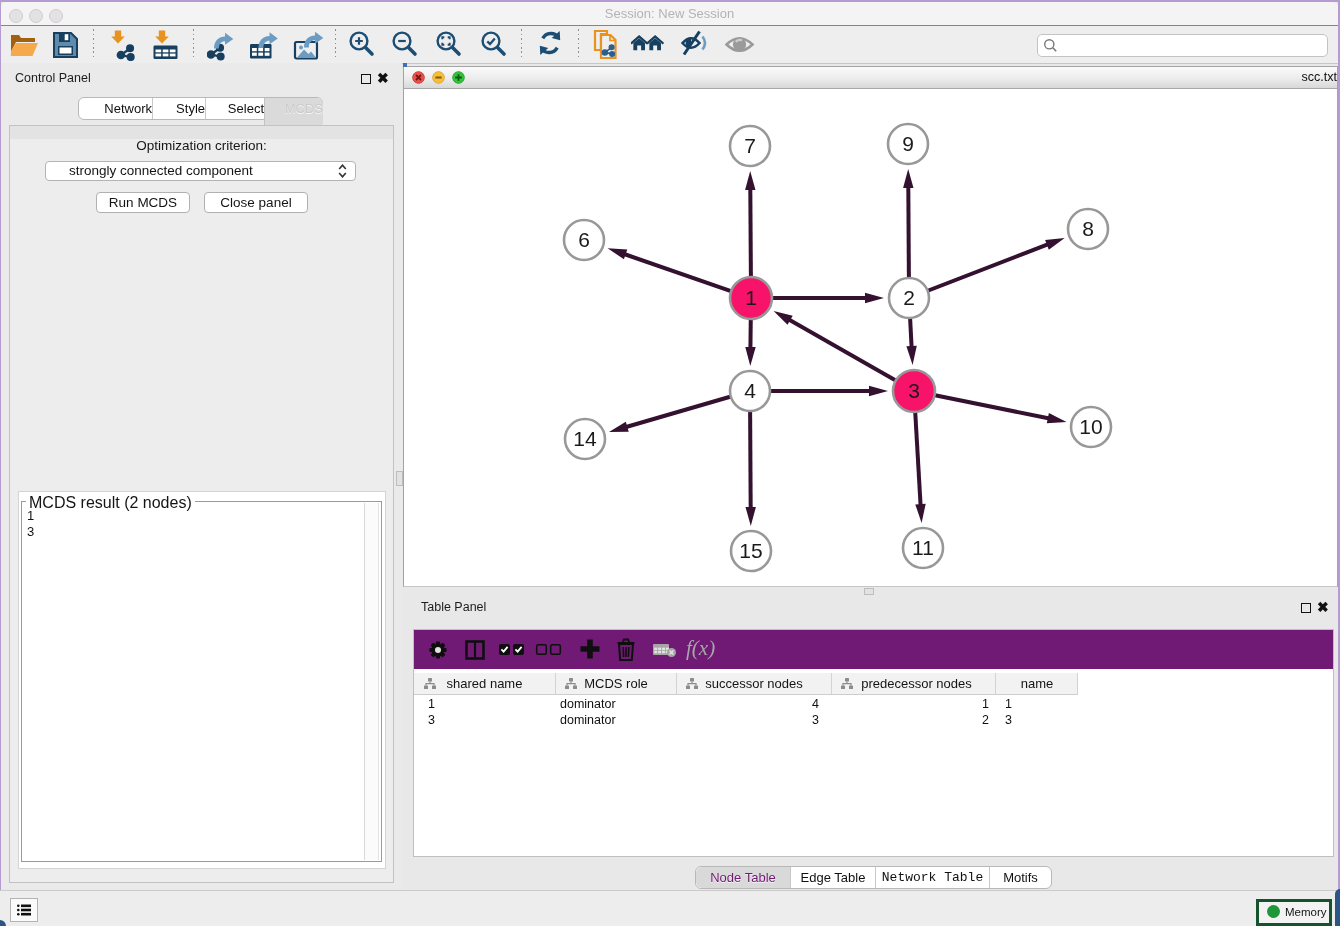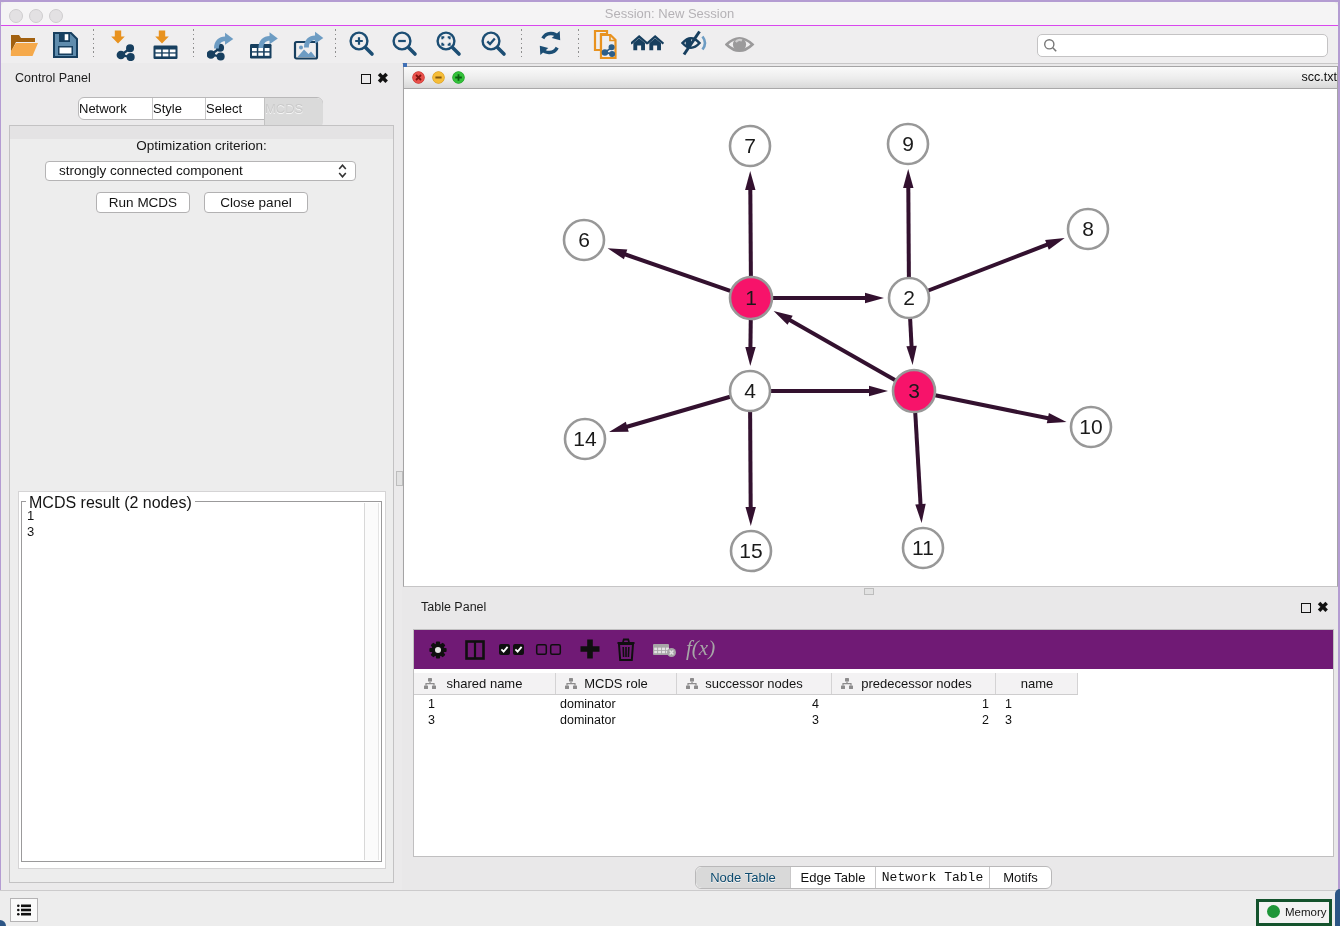--- a/index.html
+++ b/index.html
@@ -22,21 +22,21 @@
  background-image:repeating-linear-gradient(to bottom,#8f8f8f 0 1.5px,transparent 1.5px 4.5px);}
 .ticon{position:absolute;top:2px;}
 #searchbox{position:absolute;left:1036px;top:8px;width:289px;height:21px;background:#fff;
  border:1px solid #c4c3c4;border-radius:5px;}
 
 #cpanel-title{left:15px;top:71px;font-size:12.5px;color:#1c1c1c;}
 .floatico{position:absolute;width:8px;height:8px;border:1.6px solid #111;}
 .closeico{position:absolute;font-size:14px;font-weight:bold;color:#111;font-family:"Liberation Sans",sans-serif;}
 #cptabs{left:78px;top:97px;width:243px;height:21px;background:#fff;border:1px solid #b9b8b9;
  border-radius:6px;font-size:13px;color:#111;}
-#cptabs .tab{position:absolute;top:0;height:30px;line-height:21px;text-align:left;}
+#cptabs .tab{position:absolute;top:0;height:30px;line-height:21px;text-align:right;}
 #cptabs .sep{position:absolute;top:0;width:1px;height:21px;background:#c9c8c9;}
 #mcdstab{left:185px;width:58px;background:#dadada;border-radius:0 6px 6px 0;
  color:#cbcbcb;text-shadow:0 1px 0 #f5f5f5;border-left:1px solid #c2c2c2;}
 #cpbody{left:9px;top:125px;width:383px;height:756px;background:#ededed;border:1px solid #c3c2c3;}
 #optlabel{left:0;width:383px;top:12px;text-align:center;font-size:13.5px;color:#161616;}
 #optsel{left:35px;top:35px;width:309px;height:18px;background:#fff;border:1px solid #b5b4b5;
  border-radius:4px;font-size:13.5px;color:#141414;line-height:18px;}
 .btn{position:absolute;top:66px;height:19px;background:#fff;border:1px solid #b2b1b2;
  border-radius:4px;font-size:13.5px;color:#141414;text-align:center;line-height:19px;}
 #resultbox{left:8px;top:365px;width:366px;height:376px;background:#fff;border:1px solid #d5d4d5;}
@@ -60,21 +60,21 @@
  border-bottom:1px solid #cecdce;font-size:13px;color:#141414;}
 #thead .hc{position:absolute;top:0;height:21px;line-height:21px;text-align:center;}
 #thead .hsep{position:absolute;top:0;width:1px;height:21px;background:#d4d3d4;}
 .trow{position:absolute;font-size:12.5px;color:#101010;height:16px;line-height:16px;}
 
 #btabs{left:695px;top:866px;width:355px;height:21px;background:#fff;border:1px solid #b9b8b9;
  border-radius:6px;font-size:13px;color:#111;}
 #btabs .tab{position:absolute;top:0;height:21px;line-height:21px;text-align:center;}
 #btabs .sep{position:absolute;top:0;width:1px;height:21px;background:#c9c8c9;}
 #nodetab{left:0;width:94px;background:#d9d9d9;border-radius:6px 0 0 6px;
- color:#0c4a6e;text-shadow:0 1px 0 #f5f5f5;}
+ color:#701a75;text-shadow:0 1px 0 #f5f5f5;}
 
 #statusbar{left:0;top:890px;width:1340px;height:36px;background:#ededed;border-top:1px solid #cccbcc;}
 #listbtn{position:absolute;left:10px;top:7px;width:26px;height:22px;background:#fafafa;border:1px solid #b4b3b4;}
 #membtn{position:absolute;left:1256px;top:8px;width:70px;height:21px;background:#f3f3f3;border:3px solid #14532d;
  font-size:11.5px;color:#141414;line-height:21px;white-space:nowrap;}
 svg{display:block;}
 svg text{font-family:"Liberation Sans",sans-serif;}
 </style>
 </head>
 <body>
@@ -235,21 +235,21 @@
   <div class="tab" style="left:0;width:73px;">Network</div>
   <div class="sep" style="left:73px;"></div>
   <div class="tab" style="left:74px;width:52px;">Style</div>
   <div class="sep" style="left:126px;"></div>
   <div class="tab" style="left:127px;width:58px;">Select</div>
   <div class="tab" id="mcdstab">MCDS</div>
 </div>
 <div class="abs" id="cpbody">
   <div style="position:absolute;left:0;top:0;width:100%;height:13px;background:#e4e3e4;"></div>
   <div class="abs" id="optlabel">Optimization criterion:</div>
-  <div class="abs" id="optsel"><span style="padding-left:13px;">strongly connected component</span>
+  <div class="abs" id="optsel"><span style="padding-left:23px;">strongly connected component</span>
     <svg style="position:absolute;right:8px;top:2px;" width="9" height="14" viewBox="0 0 9 14">
       <path d="M1.2 5 4.5 1.2 7.8 5" fill="none" stroke="#333" stroke-width="1.6"></path>
       <path d="M1.2 9 4.5 12.8 7.8 9" fill="none" stroke="#333" stroke-width="1.6"></path>
     </svg>
   </div>
   <div class="btn" style="left:86px;width:92px;">Run MCDS</div>
   <div class="btn" style="left:194px;width:102px;">Close panel</div>
   <div class="abs" id="resultbox">
     <div id="fieldset">
         <div id="fieldlegend">MCDS result (2 nodes)</div>

